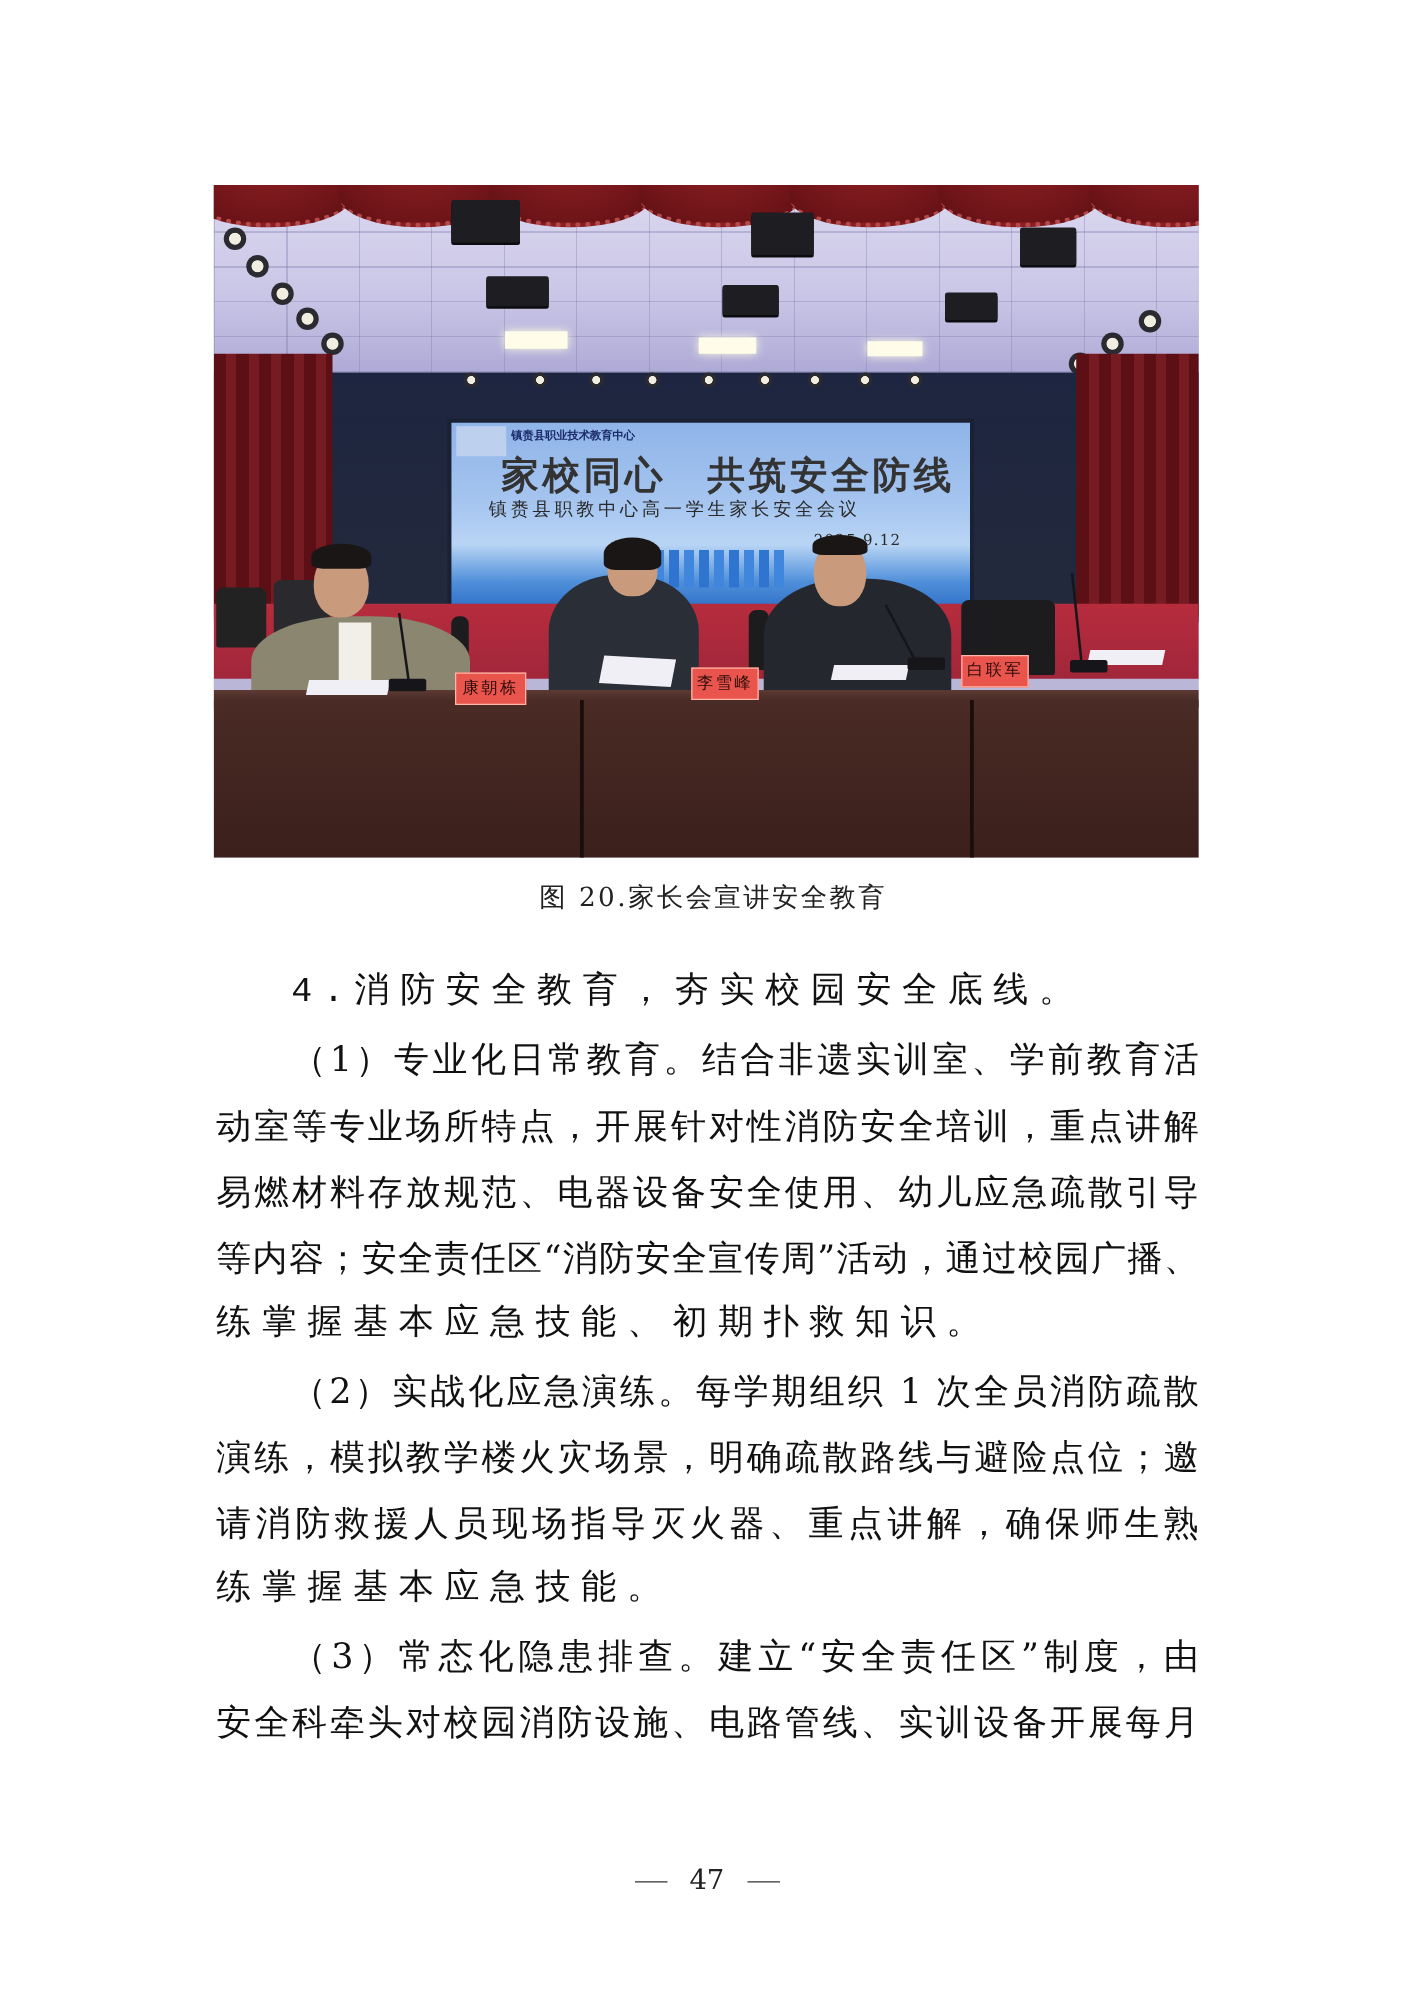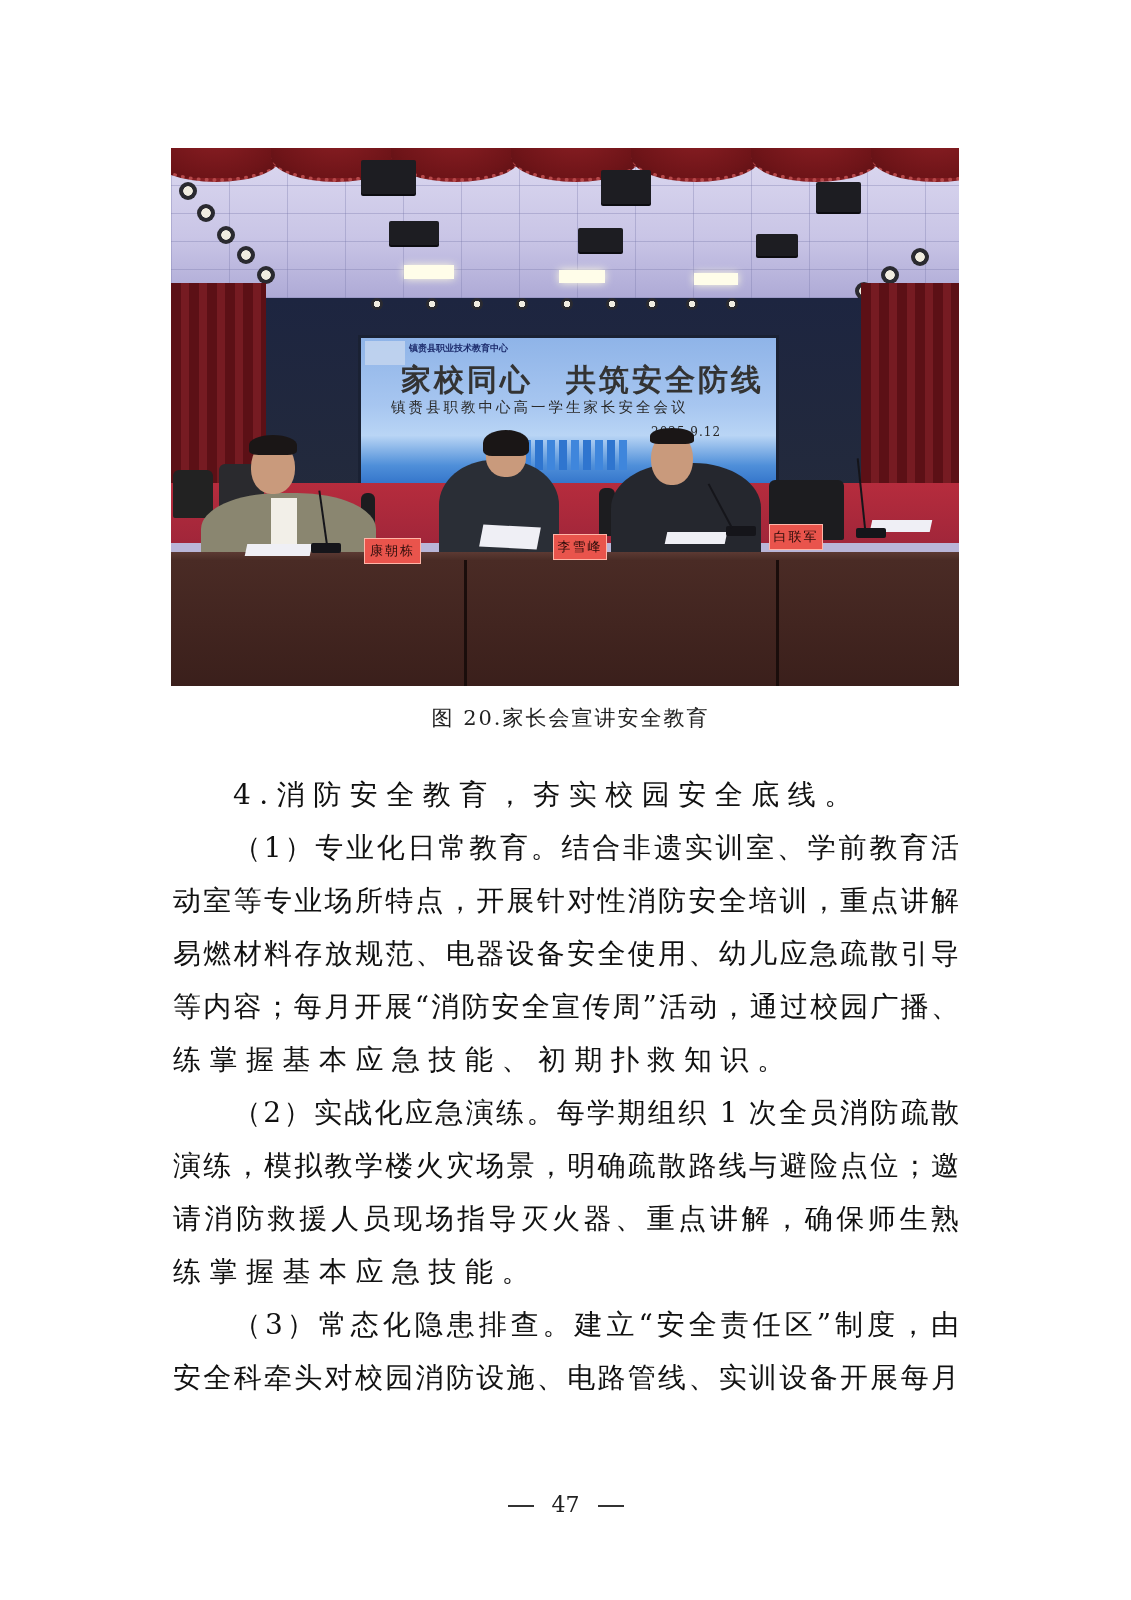--- a/index.html
+++ b/index.html
@@ -53,21 +53,21 @@
   .paper { position: absolute; background: #efeff5; transform: skewX(-12deg); }
   .mic { position: absolute; background: #15151a; border-radius: 2px; }
   .mic-stem { position: absolute; width: 2px; background: #15151a; transform-origin: bottom center; }
   .chair { position: absolute; background: #1c1c1f; border-radius: 6px 6px 2px 2px; }
 
   
   .caption { position: absolute; left: 0; width: 1093px; top: 704px; text-align: center;
              font-size: 21px; letter-spacing: 2px; color: #222; margin-left: 24px; }
   .para-line { position: absolute; left: 173px; width: 786px; font-size: 28px; height: 40px; line-height: 40px;
                white-space: nowrap; color: #111; text-align: justify; text-align-last: justify; }
-  .para-line.last { text-align: right; text-align-last: left; letter-spacing: 8.5px; }
+  .para-line.last { text-align: right; text-align-last: left; letter-spacing: 8.5px; font-family: Liberation Mono, monospace; }
   .footer { position: absolute; left: 0; width: 1131px; top: 1492px; text-align: center;
             font-size: 22px; color: #222; }
   .footer .dash { display: inline-block; width: 26px; height: 1.5px; background: #333; vertical-align: middle; margin: 0 18px; }
 </style>
 </head>
 <body>
 
 <div class="photo">
   <div class="ceiling"></div>
   <div class="curtain-top">
@@ -169,21 +169,21 @@
   <div class="nameplate" style="left:598px;top:376px;width:52px">白联军</div>
 </div>
 
 <div class="caption">图 20.家长会宣讲安全教育</div>
 
 <div>
   <div class="para-line last" style="top:775px;left:233px;width:auto">4.消防安全教育，夯实校园安全底线。</div>
   <div class="para-line" style="top:828px;left:233px;width:726px">（1）专业化日常教育。结合非遗实训室、学前教育活</div>
   <div class="para-line" style="top:881px">动室等专业场所特点，开展针对性消防安全培训，重点讲解</div>
   <div class="para-line" style="top:934px">易燃材料存放规范、电器设备安全使用、幼儿应急疏散引导</div>
-  <div class="para-line" style="top:987px">等内容；每月开展“消防安全宣传周”活动，通过校园广播、</div>
+  <div class="para-line" style="top:987px">等内容；安全责任区“消防安全宣传周”活动，通过校园广播、</div>
   <div class="para-line last" style="top:1040px">练掌握基本应急技能、初期扑救知识。</div>
   <div class="para-line" style="top:1093px;left:233px;width:726px">（2）实战化应急演练。每学期组织 1 次全员消防疏散</div>
   <div class="para-line" style="top:1146px">演练，模拟教学楼火灾场景，明确疏散路线与避险点位；邀</div>
   <div class="para-line" style="top:1199px">请消防救援人员现场指导灭火器、重点讲解，确保师生熟</div>
   <div class="para-line last" style="top:1252px">练掌握基本应急技能。</div>
   <div class="para-line" style="top:1305px;left:233px;width:726px">（3）常态化隐患排查。建立“安全责任区”制度，由</div>
   <div class="para-line" style="top:1358px">安全科牵头对校园消防设施、电路管线、实训设备开展每月</div>
 </div>
 
 <div class="footer">

